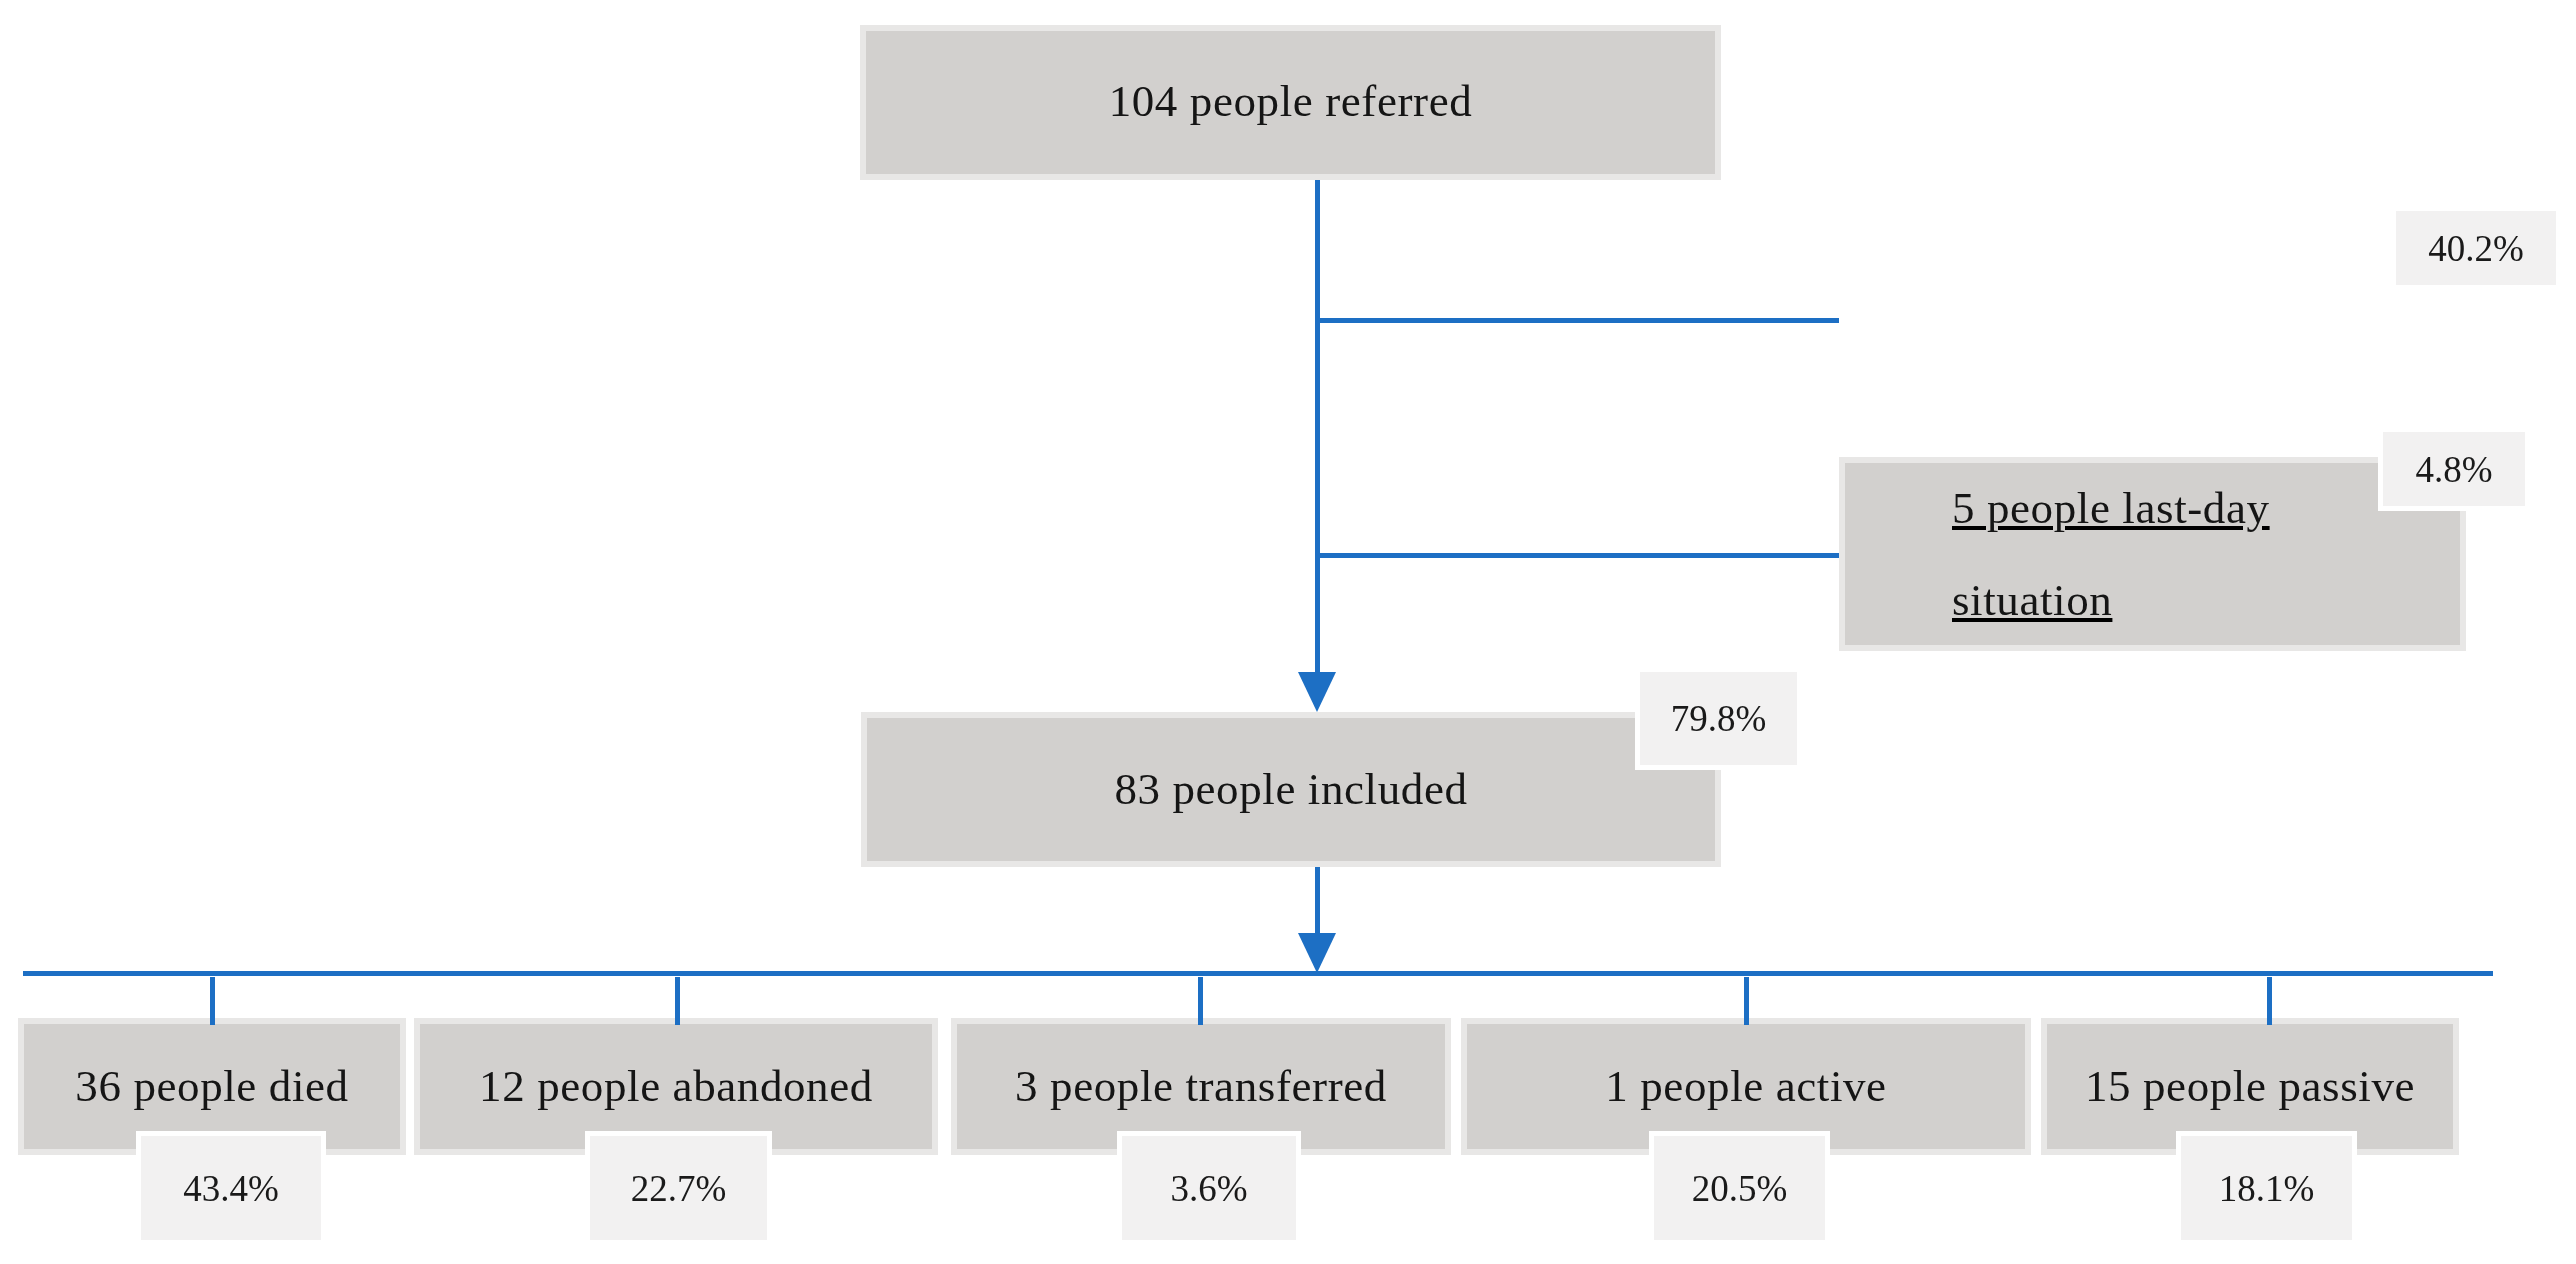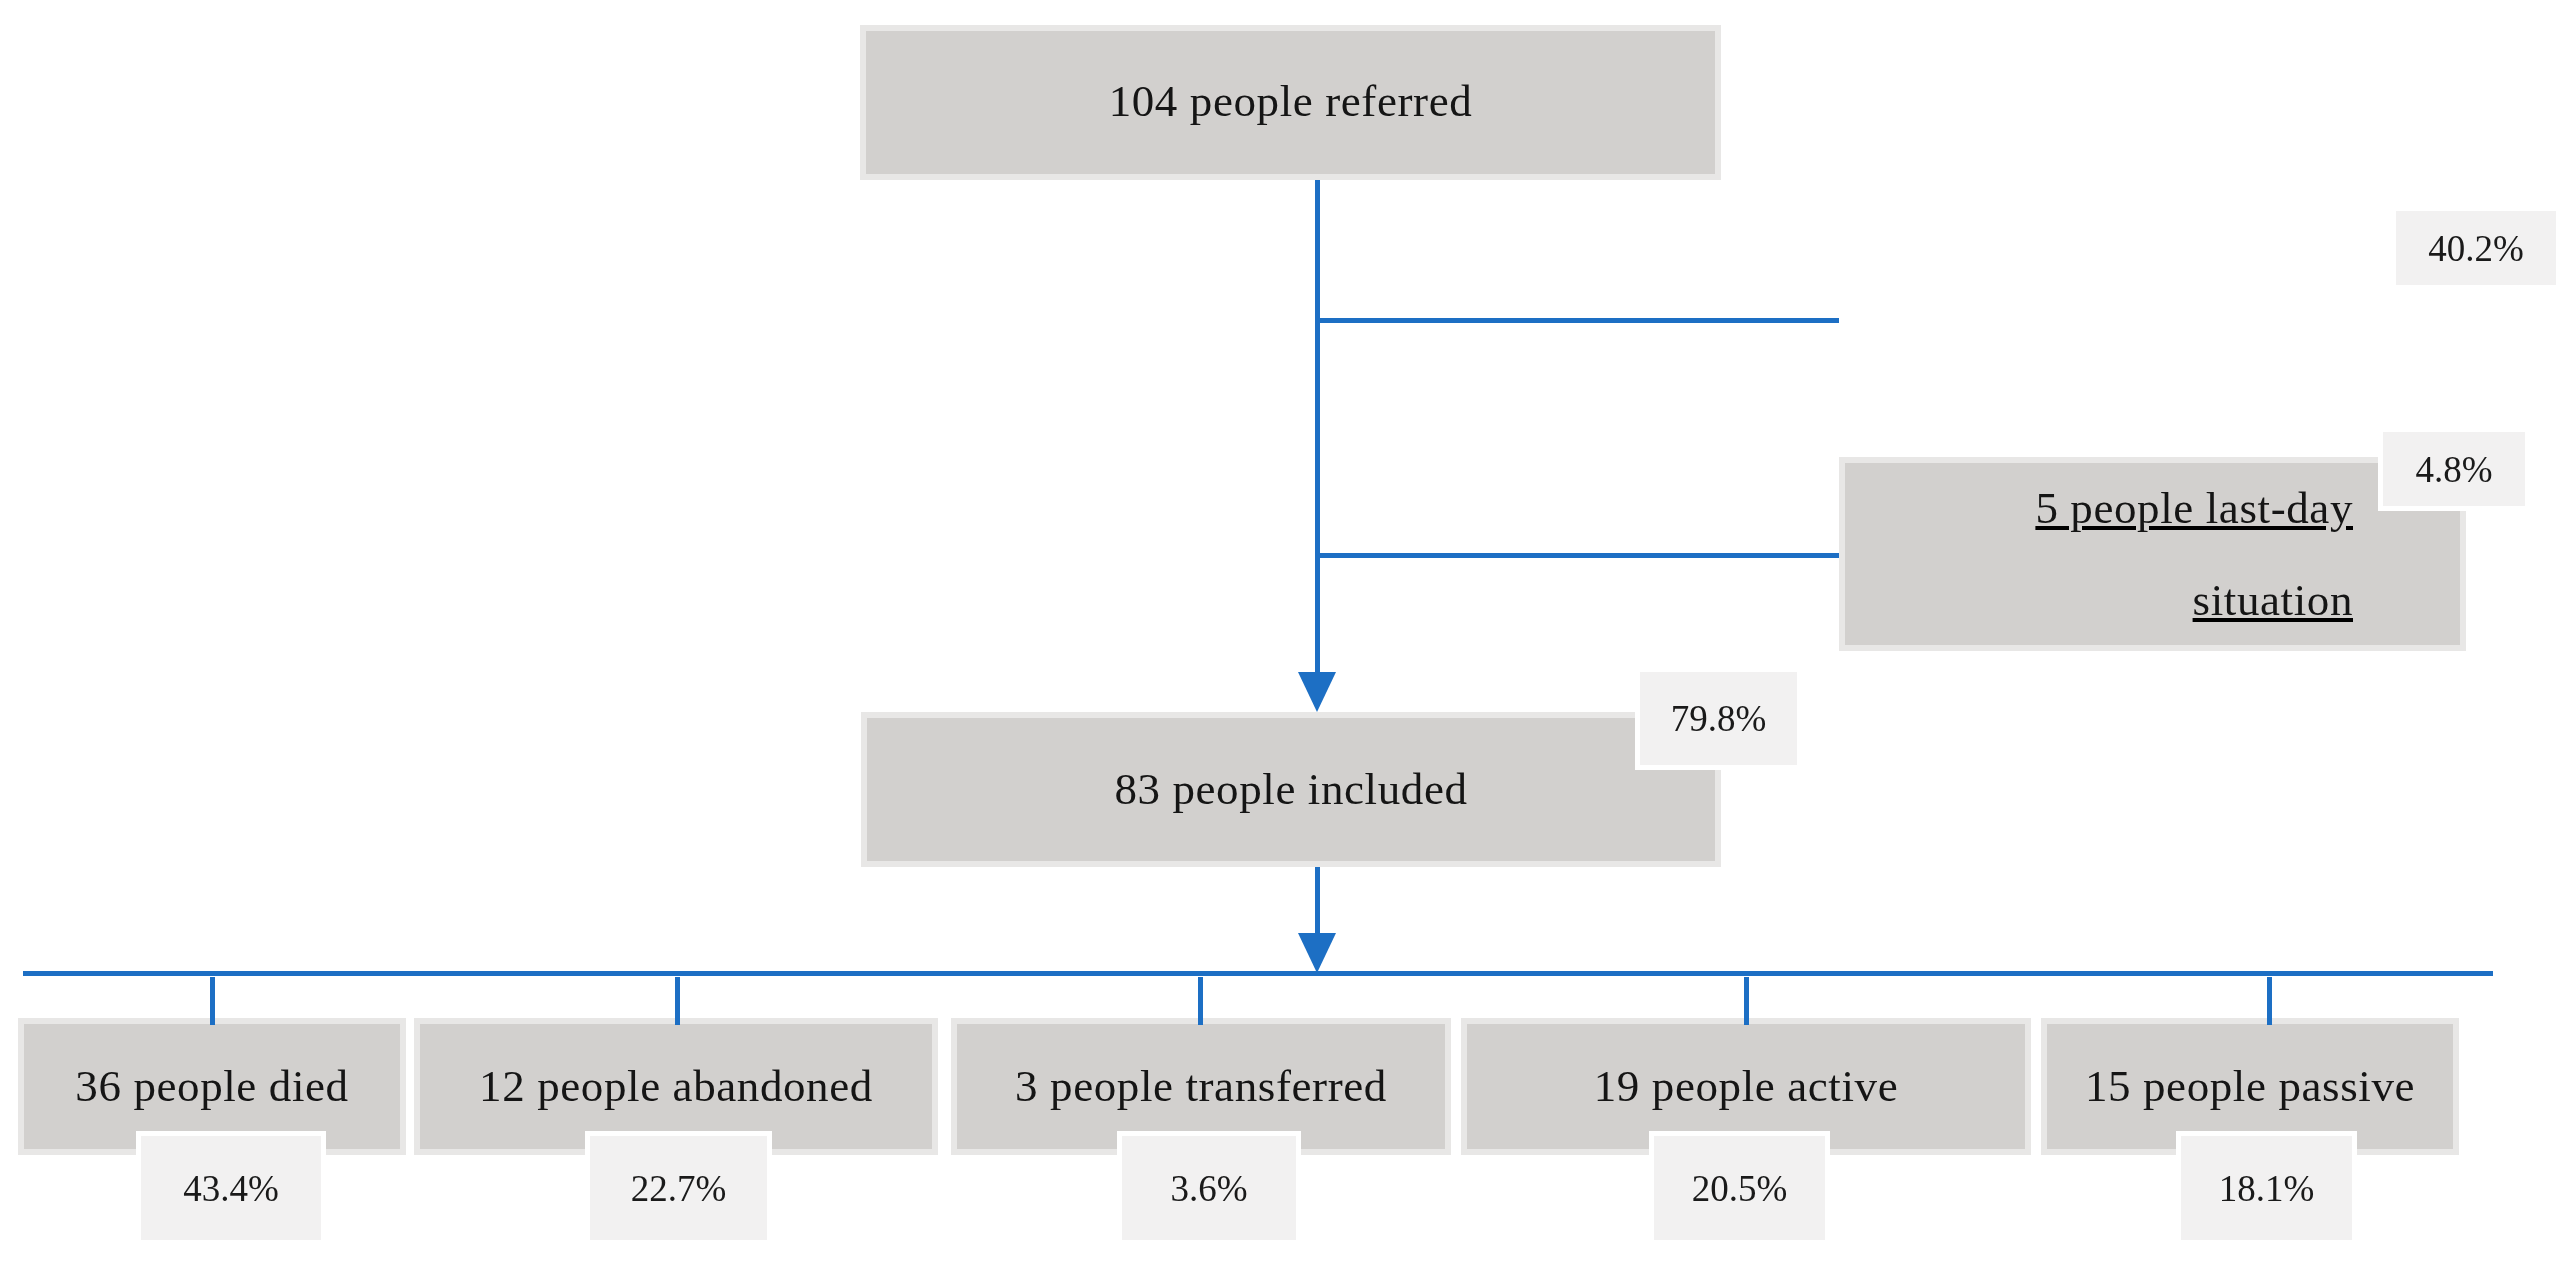--- a/index.html
+++ b/index.html
@@ -19,21 +19,21 @@
   }
   
   .node {
     position: absolute;
     box-sizing: border-box;
     background: #d2d0ce;
     border: 6.5px solid #e8e7e6;
     display: flex;
     align-items: center;
     justify-content: center;
-    text-align: right;
+    text-align: left;
     z-index: 1;
   }
   .node-label {
     font-size: 45px;
     color: #151515;
     letter-spacing: 0.6px;
     line-height: 1.15;
   }
   .node-label.two-line {
     max-width: 401px;
@@ -126,21 +126,21 @@
   </div>
 
   <div class="node" style="left:951px; top:1018px; width:500px; height:137px;">
     <span class="node-label">3 people transferred</span>
   </div>
   <div class="badge" style="left:1117px; top:1131px; width:184px; height:114px;">
     <span class="badge-label">3.6%</span>
   </div>
 
   <div class="node" style="left:1461px; top:1018px; width:570px; height:137px;">
-    <span class="node-label">19 people active</span>
+    <span class="node-label">1 people active</span>
   </div>
   <div class="badge" style="left:1649px; top:1131px; width:181px; height:114px;">
     <span class="badge-label">20.5%</span>
   </div>
 
   <div class="node" style="left:2041px; top:1018px; width:418px; height:137px;">
     <span class="node-label">15 people passive</span>
   </div>
   <div class="badge" style="left:2176px; top:1131px; width:181px; height:114px;">
     <span class="badge-label">18.1%</span>

